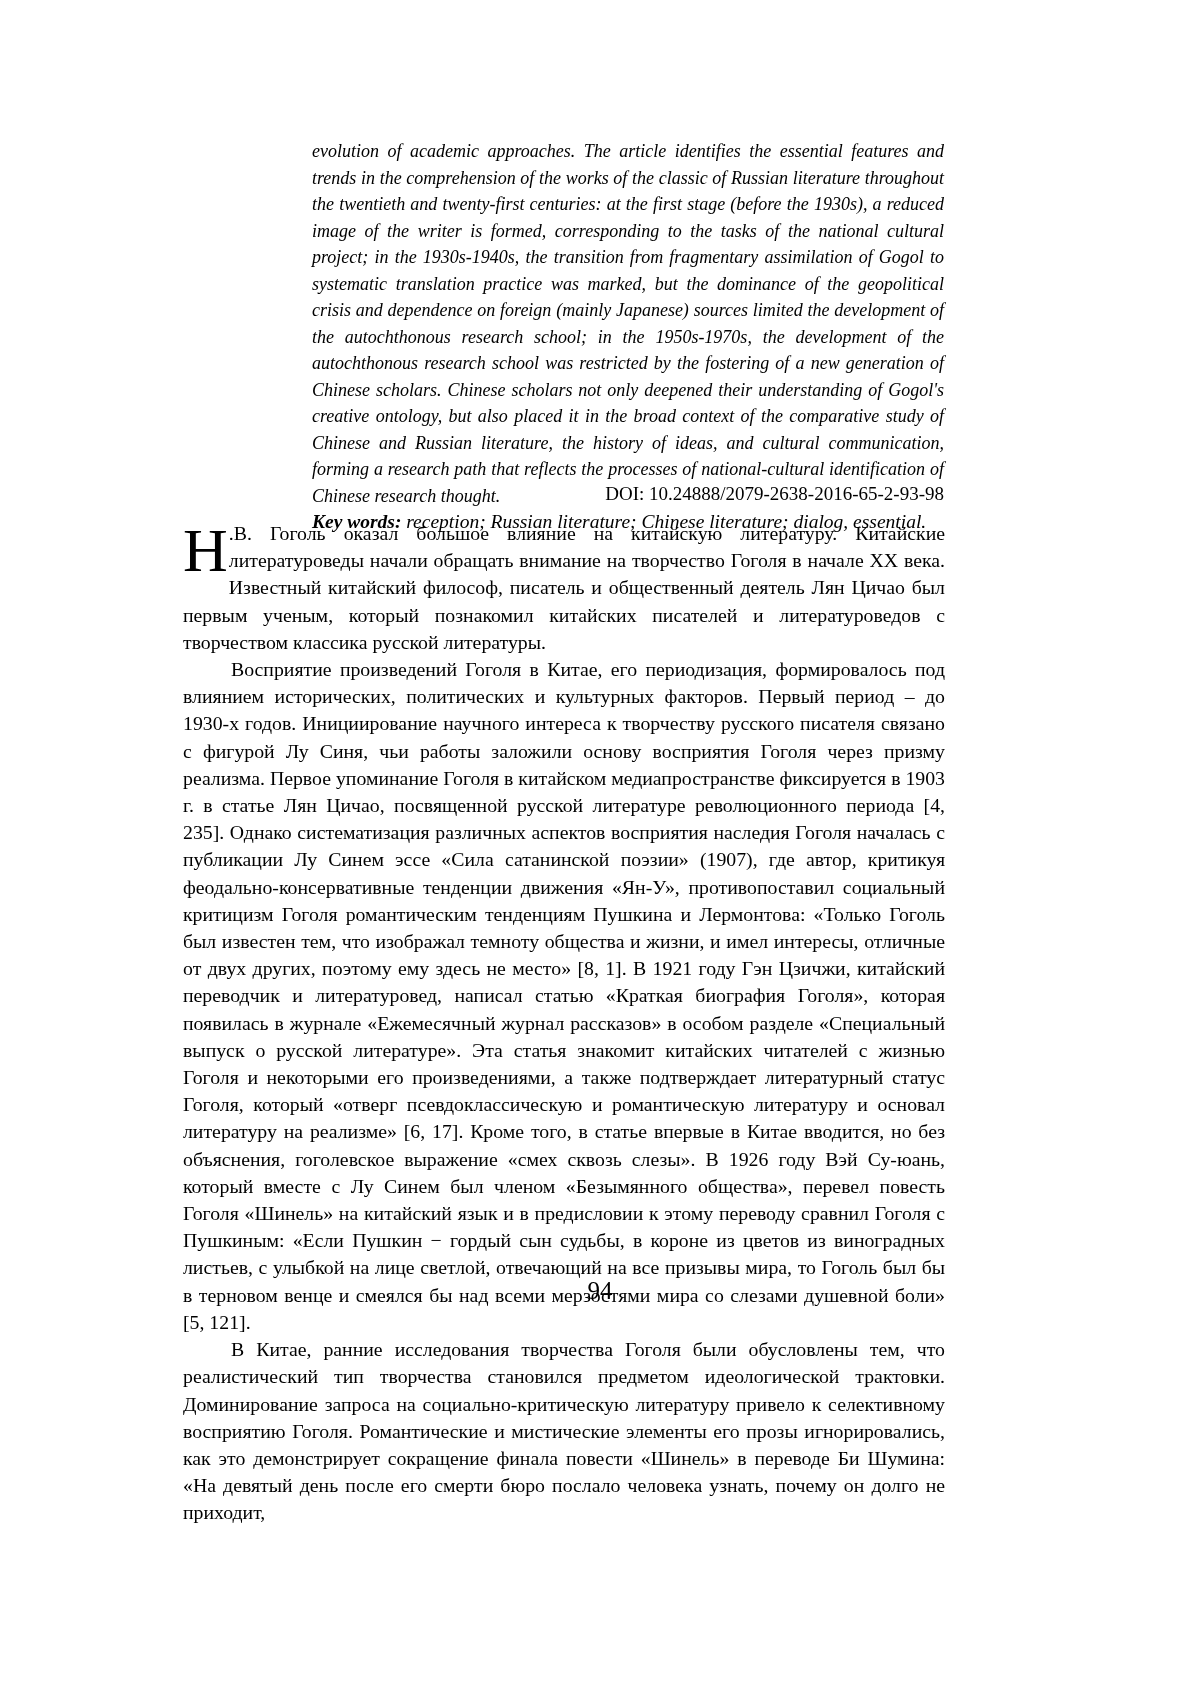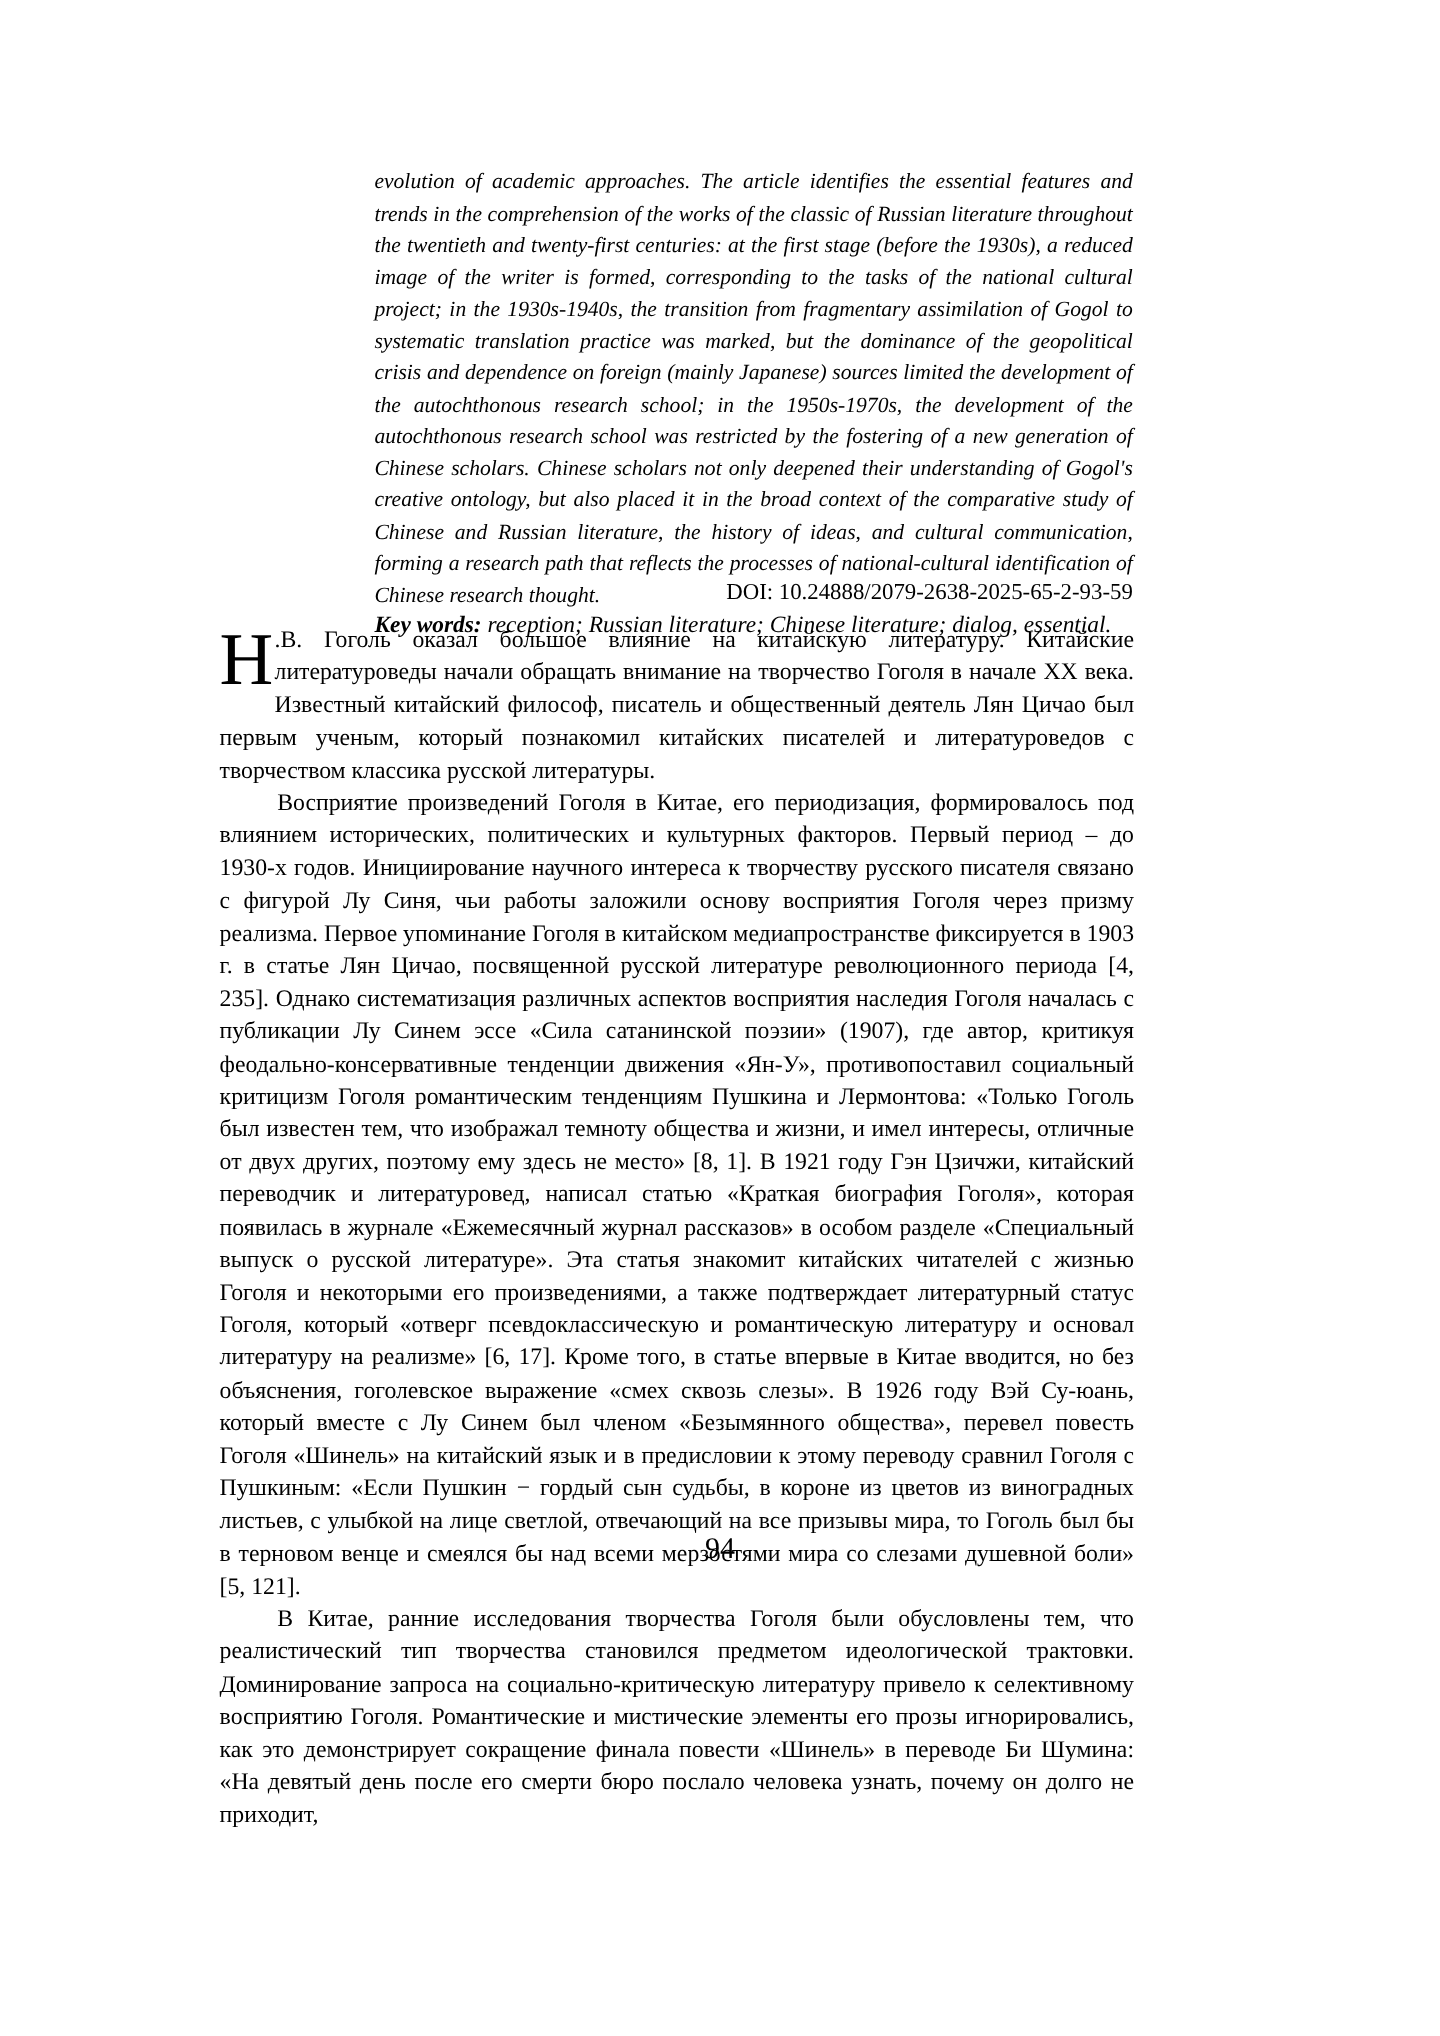--- a/index.html
+++ b/index.html
@@ -93,21 +93,21 @@
 </head>
 <body>
 
 <div class="page">
 
   <div class="abstract-block">
     <p class="abstract-text">evolution of academic approaches. The article identifies the essential features and trends in the comprehension of the works of the classic of Russian literature throughout the twentieth and twenty-first centuries: at the first stage (before the 1930s), a reduced image of the writer is formed, corresponding to the tasks of the national cultural project; in the 1930s-1940s, the transition from fragmentary assimilation of Gogol to systematic translation practice was marked, but the dominance of the geopolitical crisis and dependence on foreign (mainly Japanese) sources limited the development of the autochthonous research school; in the 1950s-1970s, the development of the autochthonous research school was restricted by the fostering of a new generation of Chinese scholars. Chinese scholars not only deepened their understanding of Gogol's creative ontology, but also placed it in the broad context of the comparative study of Chinese and Russian literature, the history of ideas, and cultural communication, forming a research path that reflects the processes of national-cultural identification of Chinese research thought.</p>
     <p class="keywords-line"><span class="keywords-label">Key words:</span><span> reception; Russian literature; Chinese literature; dialog, essential.</span></p>
   </div>
 
-  <div class="doi-line">DOI: 10.24888/2079-2638-2025-65-2-93-59</div>
+  <div class="doi-line">DOI: 10.24888/2079-2638-2016-65-2-93-98</div>
 
   <div class="body-block">
     <p class="body-par first-par"><span class="dropcap">Н</span><span>.В. Гоголь оказал большое влияние на китайскую литературу. Китайские литературоведы начали обращать внимание на творчество Гоголя в начале XX века. Известный китайский философ, писатель и общественный деятель Лян Цичао был первым ученым, который познакомил китайских писателей и литературоведов с творчеством классика русской литературы.</span></p>
     <p class="body-par">Восприятие произведений Гоголя в Китае, его периодизация, формировалось под влиянием исторических, политических и культурных факторов. Первый период – до 1930-х годов. Инициирование научного интереса к творчеству русского писателя связано с фигурой Лу Синя, чьи работы заложили основу восприятия Гоголя через призму реализма. Первое упоминание Гоголя в китайском медиапространстве фиксируется в 1903 г. в статье Лян Цичао, посвященной русской литературе революционного периода [4, 235]. Однако систематизация различных аспектов восприятия наследия Гоголя началась с публикации Лу Синем эссе «Сила сатанинской поэзии» (1907), где автор, критикуя феодально-консервативные тенденции движения «Ян-У», противопоставил социальный критицизм Гоголя романтическим тенденциям Пушкина и Лермонтова: «Только Гоголь был известен тем, что изображал темноту общества и жизни, и имел интересы, отличные от двух других, поэтому ему здесь не место» [8, 1]. В 1921 году Гэн Цзичжи, китайский переводчик и литературовед, написал статью «Краткая биография Гоголя», которая появилась в журнале «Ежемесячный журнал рассказов» в особом разделе «Специальный выпуск о русской литературе». Эта статья знакомит китайских читателей с жизнью Гоголя и некоторыми его произведениями, а также подтверждает литературный статус Гоголя, который «отверг псевдоклассическую и романтическую литературу и основал литературу на реализме» [6, 17]. Кроме того, в статье впервые в Китае вводится, но без объяснения, гоголевское выражение «смех сквозь слезы». В 1926 году Вэй Су-юань, который вместе с Лу Синем был членом «Безымянного общества», перевел повесть Гоголя «Шинель» на китайский язык и в предисловии к этому переводу сравнил Гоголя с Пушкиным: «Если Пушкин − гордый сын судьбы, в короне из цветов из виноградных листьев, с улыбкой на лице светлой, отвечающий на все призывы мира, то Гоголь был бы в терновом венце и смеялся бы над всеми мерзостями мира со слезами душевной боли» [5, 121].</p>
     <p class="body-par">В Китае, ранние исследования творчества Гоголя были обусловлены тем, что реалистический тип творчества становился предметом идеологической трактовки. Доминирование запроса на социально-критическую литературу привело к селективному восприятию Гоголя. Романтические и мистические элементы его прозы игнорировались, как это демонстрирует сокращение финала повести «Шинель» в переводе Би Шумина: «На девятый день после его смерти бюро послало человека узнать, почему он долго не приходит,</p>
   </div>
 
   <div class="page-number">94</div>
 
 </div>

